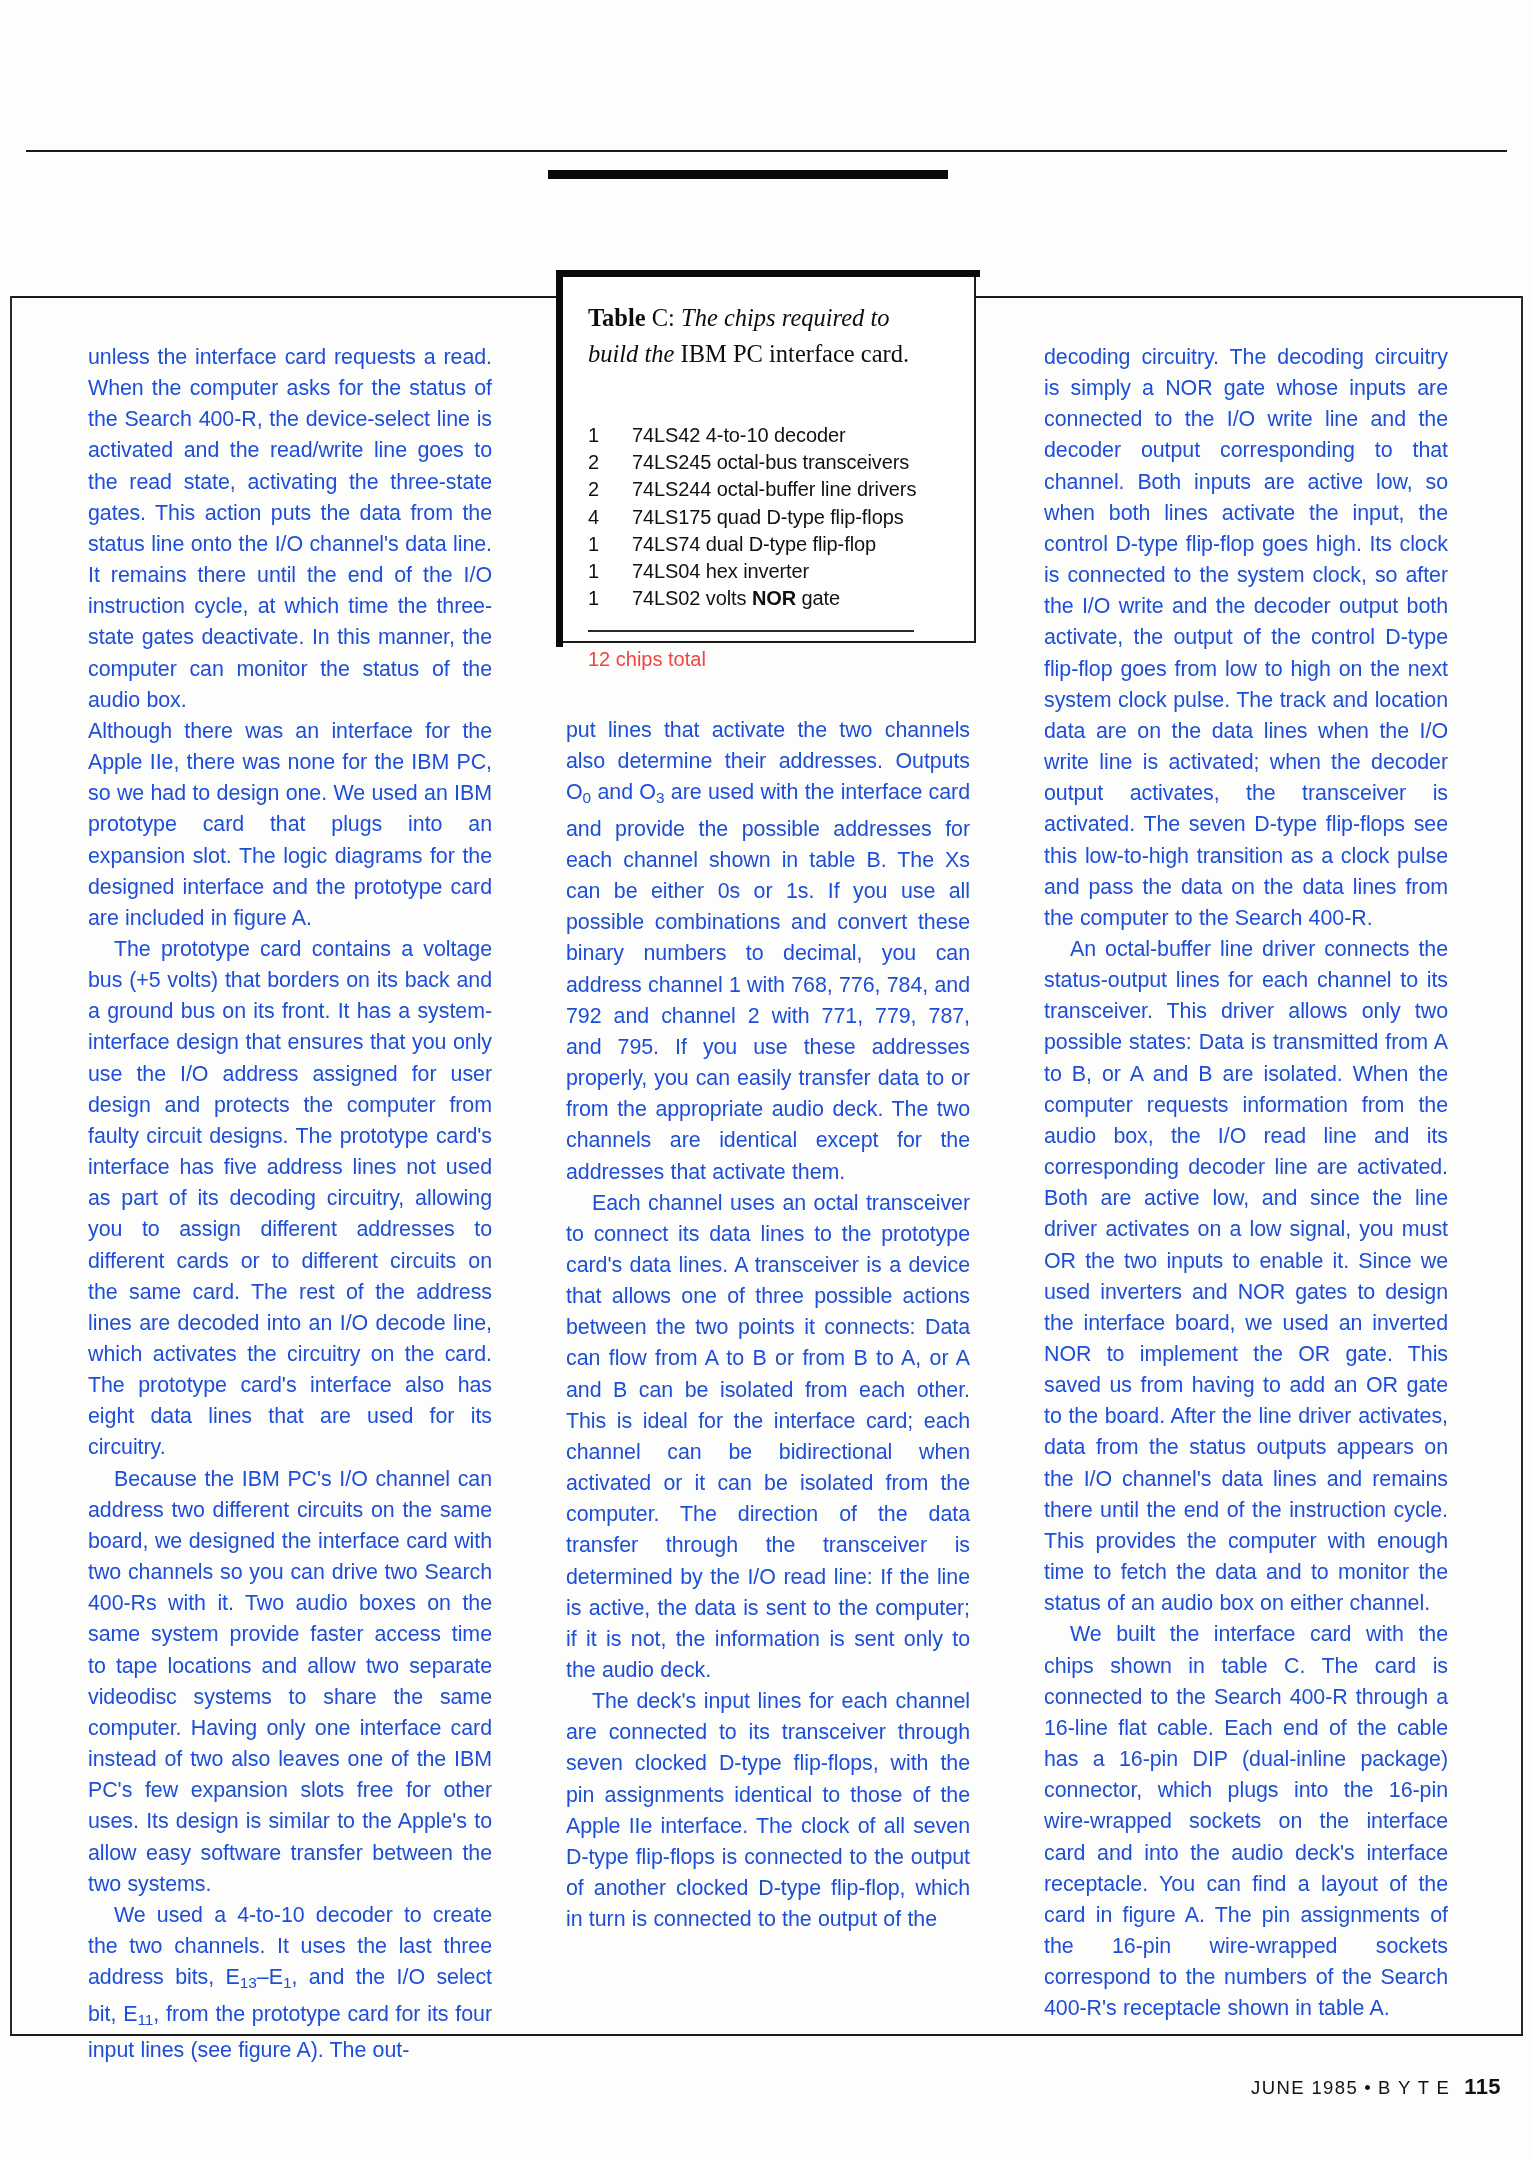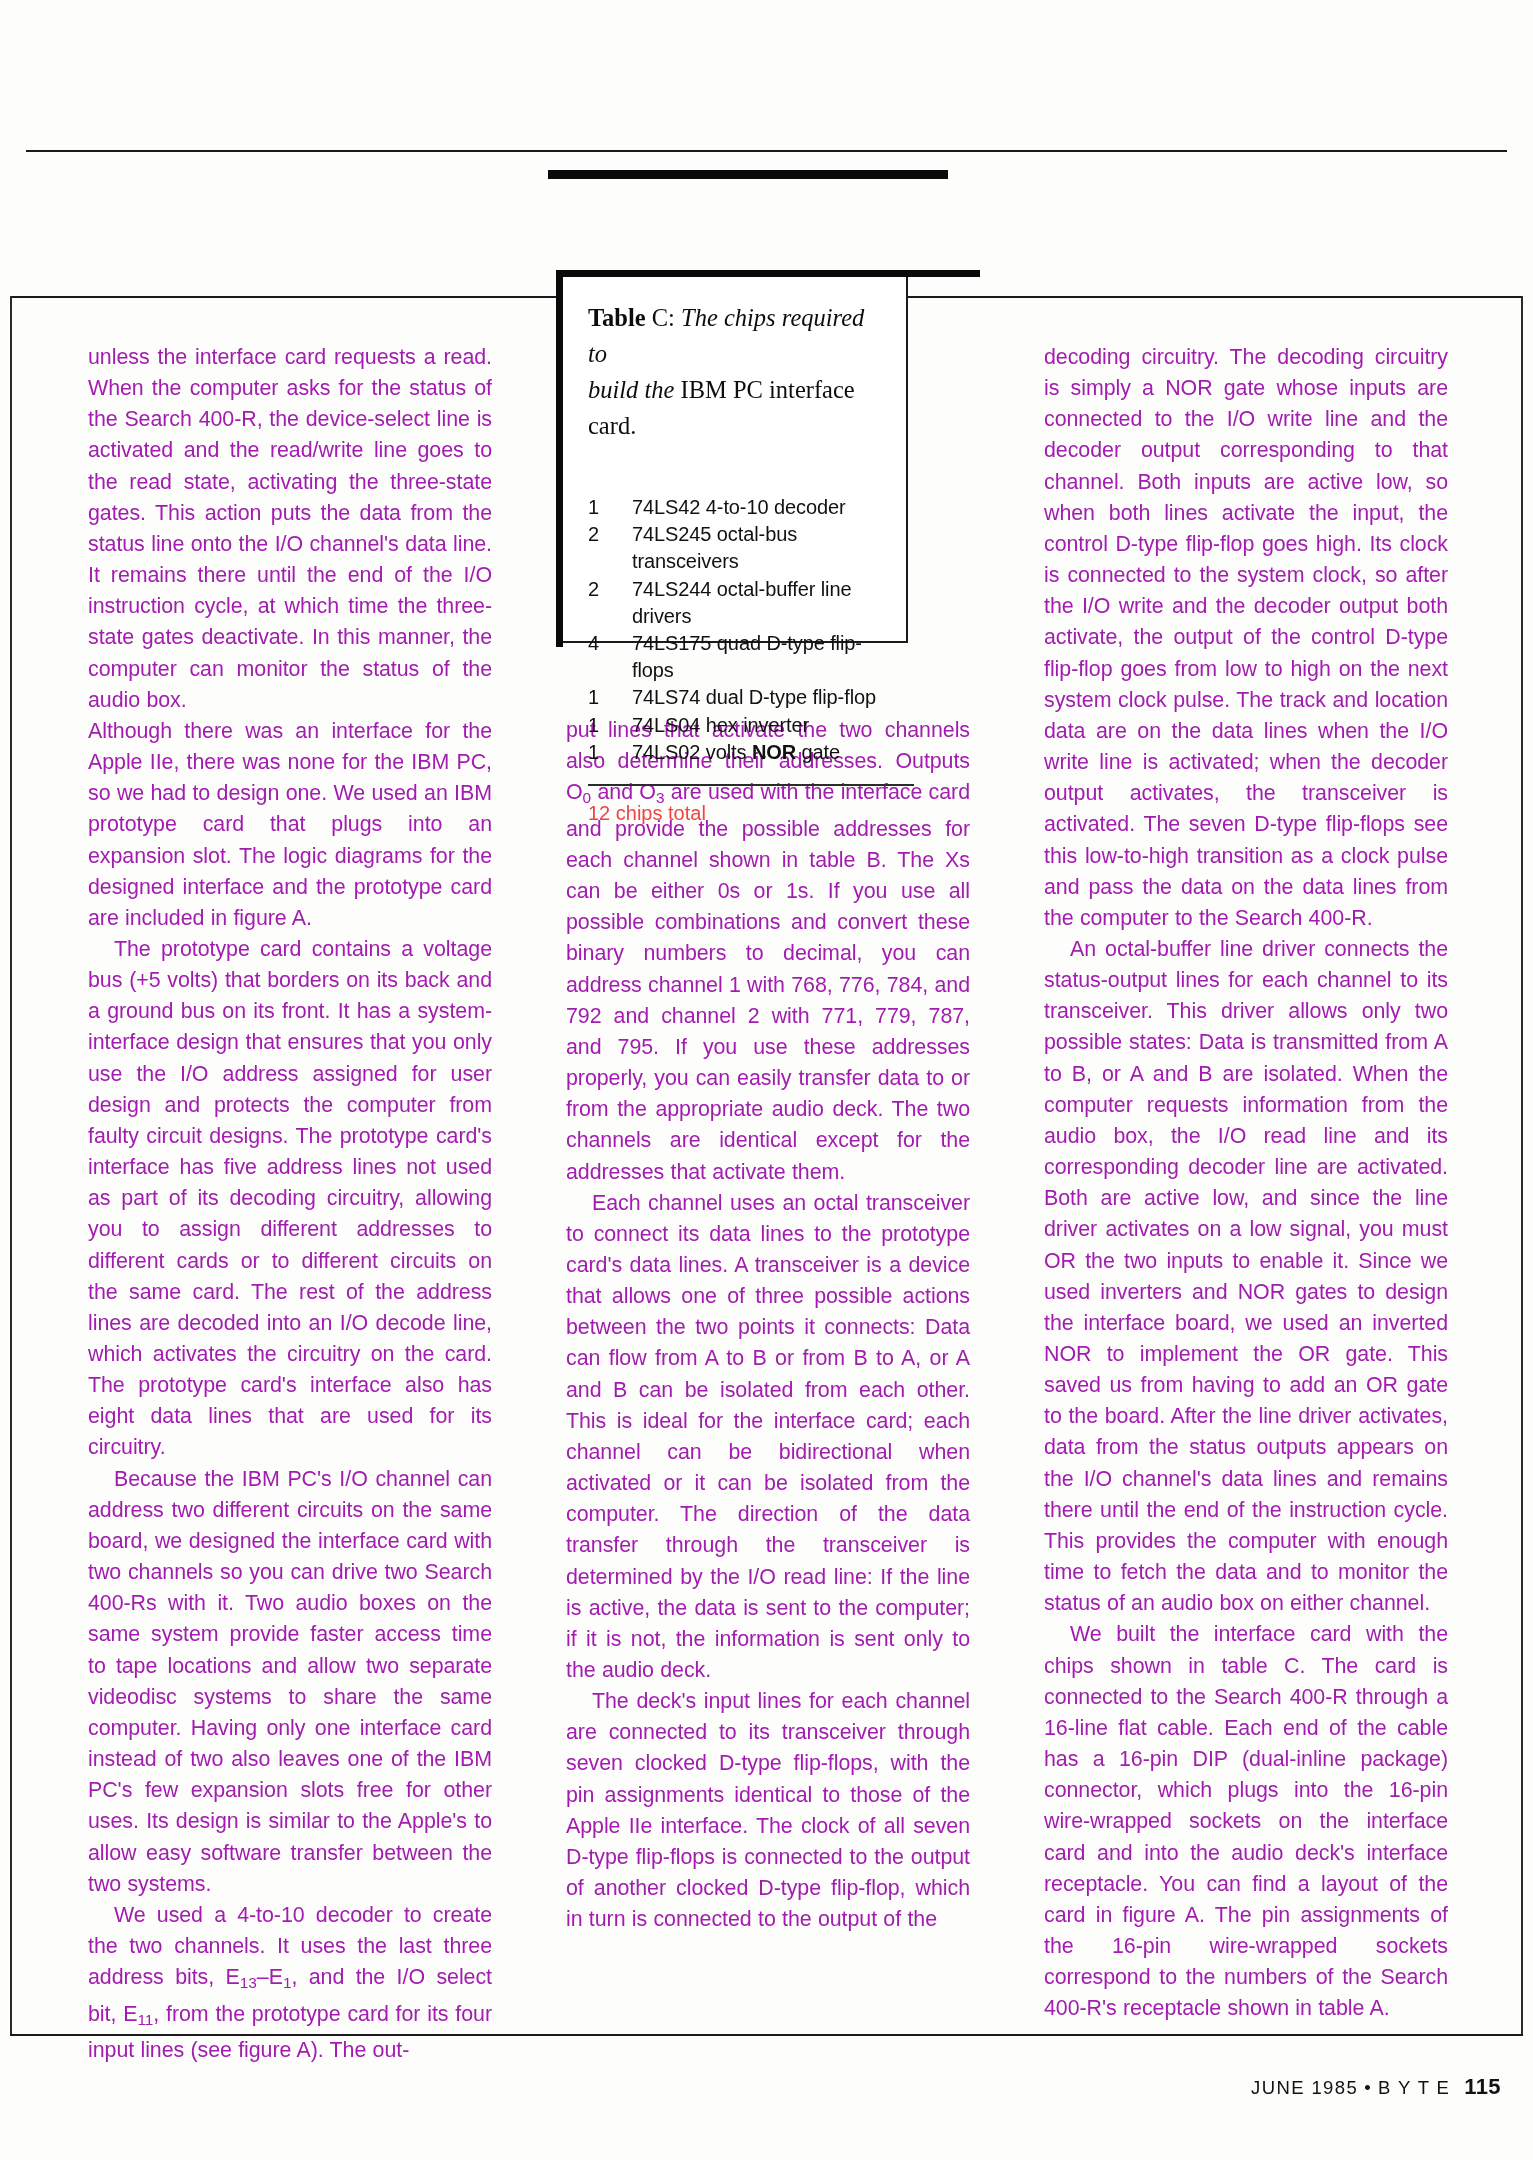--- a/index.html
+++ b/index.html
@@ -108,21 +108,21 @@
   .col-2 { left: 478px; }
   .col-3 { left: 956px; }
 
   .col p {
     margin: 0;
     font-family: "Liberation Sans", sans-serif;
     font-size: 21.4px;
     line-height: 31.15px;
     text-align: justify;
     text-justify: inter-word;
-    color: #a21caf;
+    color: #1d4ed8;
     letter-spacing: -0.05px;
     word-spacing: 0.4px;
   }
   .col p.indent { text-indent: 26px; }
   .col p.noindent { text-indent: 0; }
 
   .subhead {
     font-family: "Liberation Serif", serif;
     font-weight: bold;
     font-size: 25px;
@@ -132,21 +132,21 @@
   }
   .subhead .cap { font-size: 29px; }
 
   .sub { font-size: 0.72em; vertical-align: -0.28em; }
 
   
   .tablebox {
     position: absolute;
     left: 468px;
     top: 270px;
-    width: 352px;
+    width: 420px;
     height: 373px;
     background: #ffffff;
     border: 2px solid #1b1b1b;
   }
   .tablebox::before {
     content: "";
     position: absolute;
     left: -2px;
     top: -2px;
     width: 424px;

